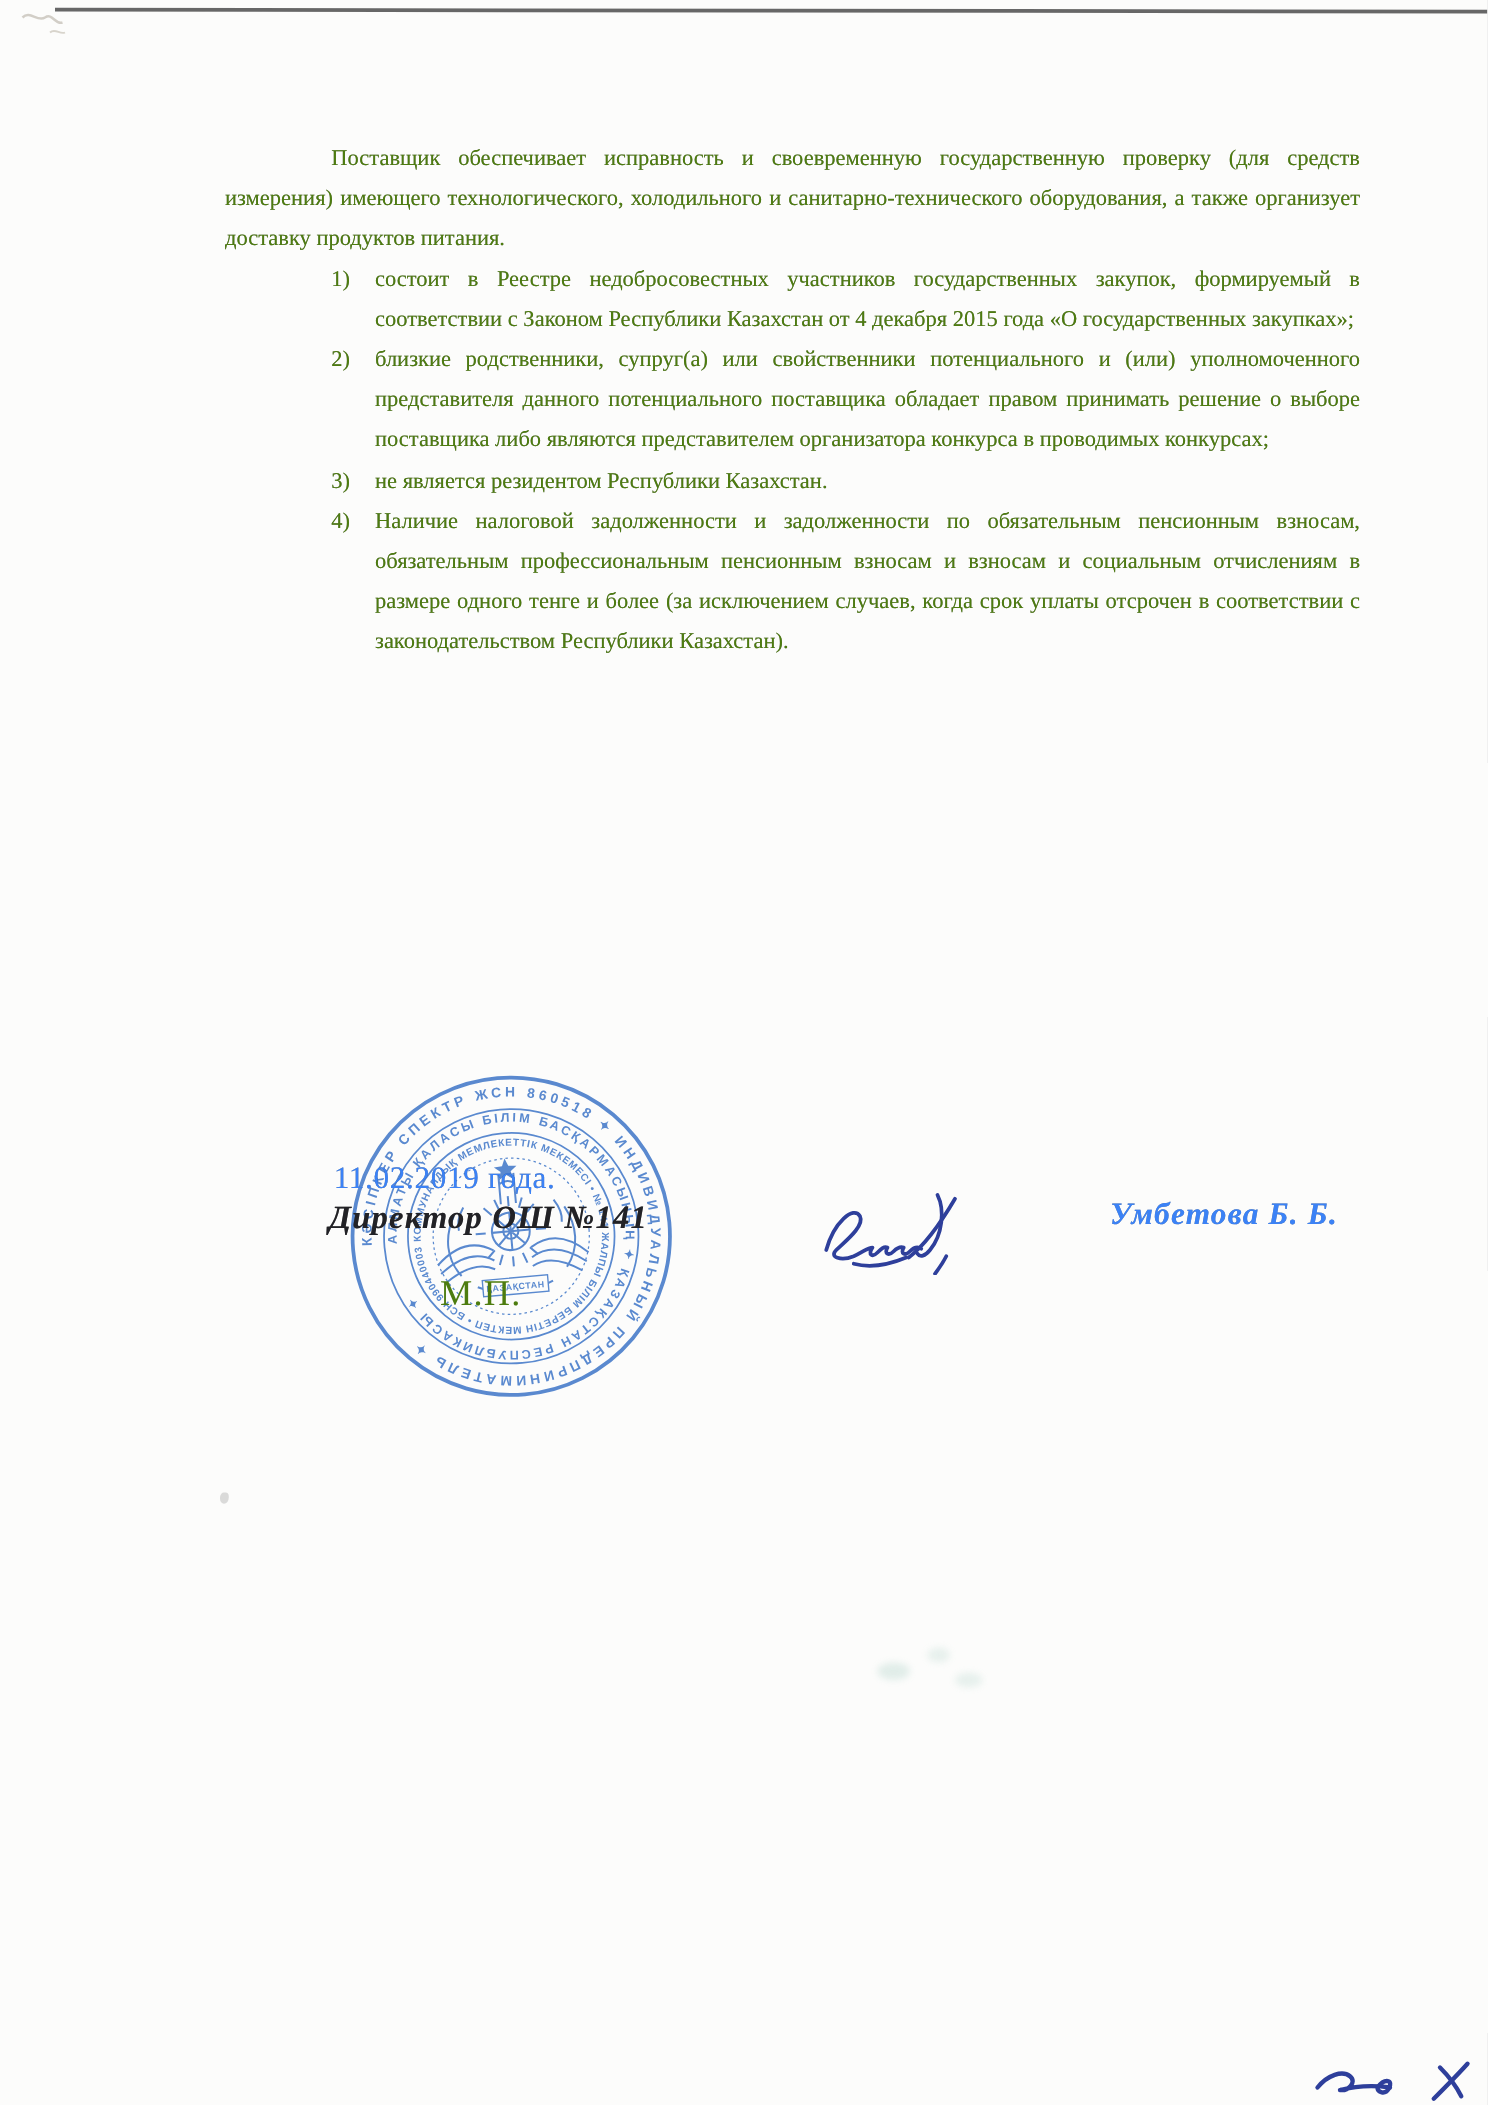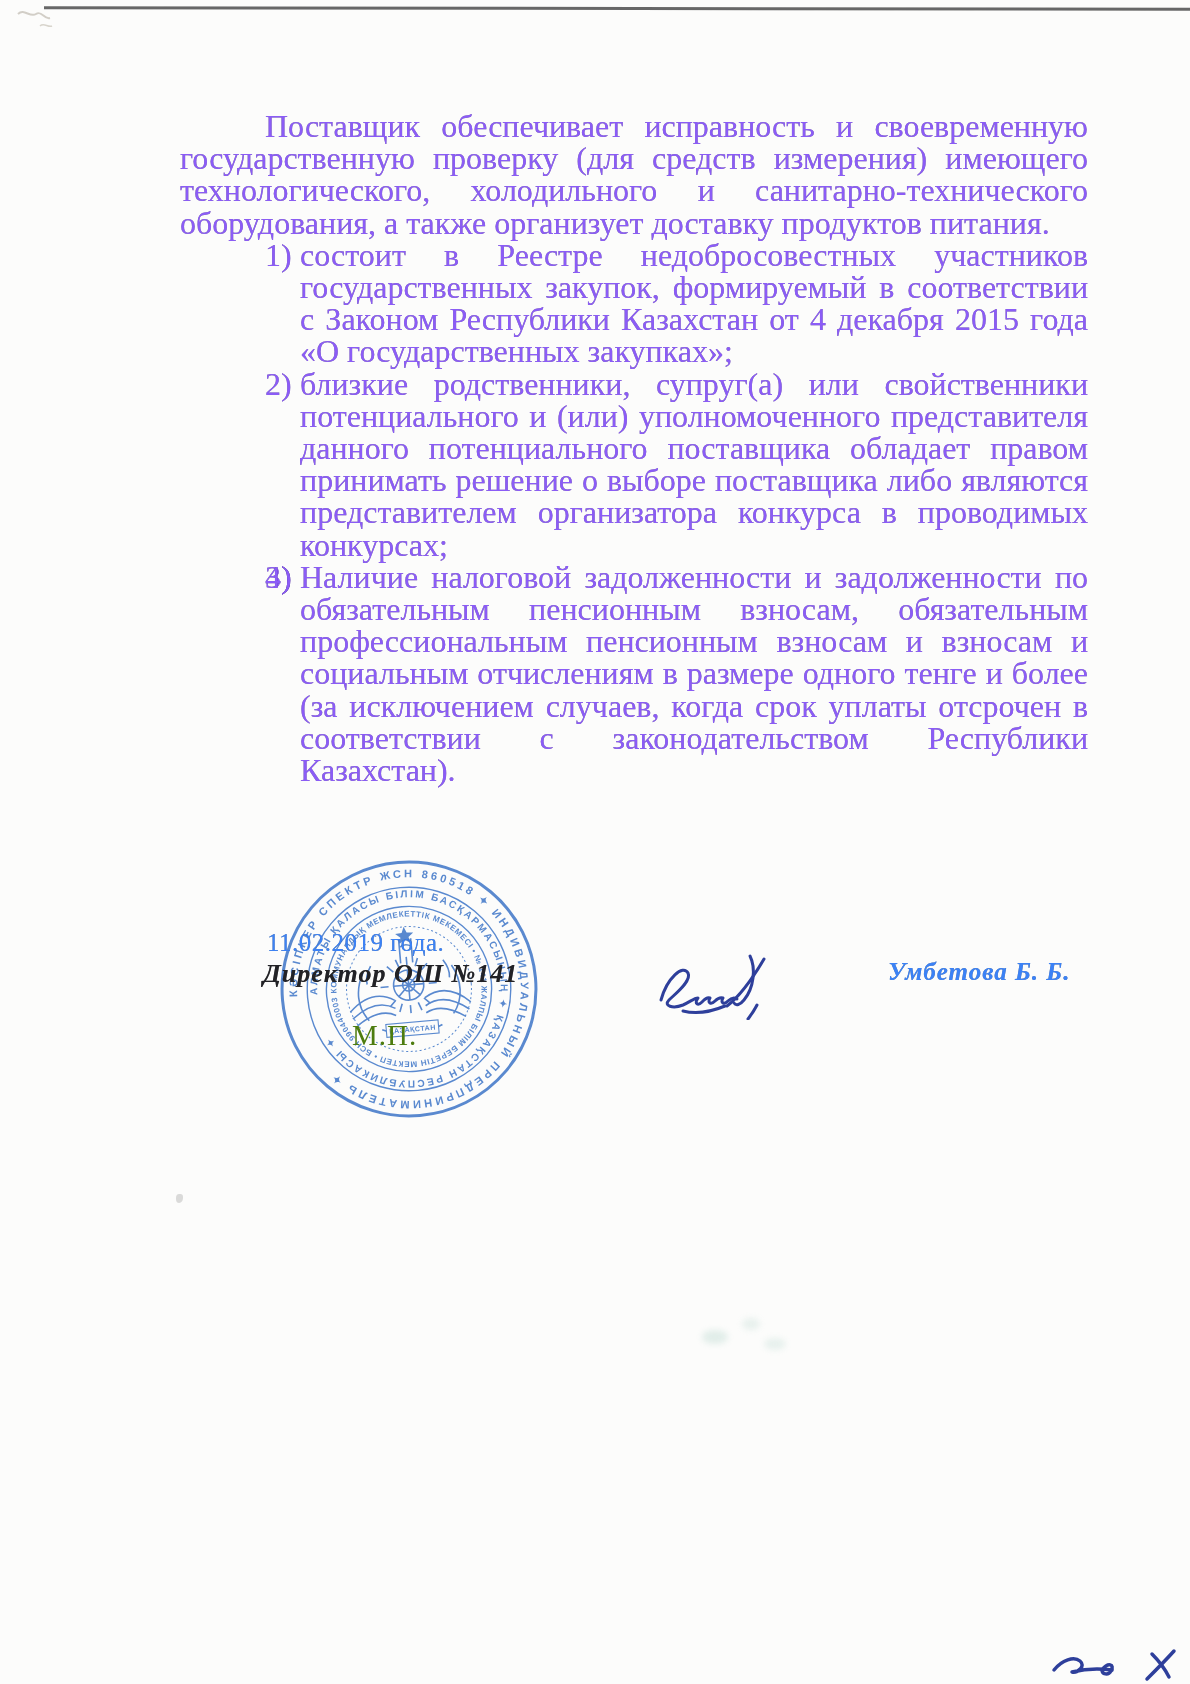--- a/index.html
+++ b/index.html
@@ -23,21 +23,21 @@
   }
   .green-smudge{position:absolute;left:672px;top:1312px;width:130px;height:50px;opacity:.55;}
   .green-smudge i{position:absolute;border-radius:50%;filter:blur(3px);display:block;}
   .green-smudge i.a{left:30px;top:18px;width:26px;height:14px;background:#8fc0b2;opacity:.45;}
   .green-smudge i.b{left:70px;top:6px;width:18px;height:12px;background:#9ec7bb;opacity:.4;}
   .green-smudge i.c{left:92px;top:26px;width:22px;height:12px;background:#8fc0b2;opacity:.35;}
 
   
   .body-text{
     position:absolute;left:180px;top:110px;width:908px;
-    font-size:32px;line-height:32.2px;color:#8b5cf6;
+    font-size:18px;line-height:32.2px;color:#4d7c0f;
     text-align:justify;
     text-shadow:0 0 .5px rgba(20,20,20,.5);
   }
   .para{margin:0;text-indent:85px;}
   .para.bold-italic{font-weight:bold;font-style:italic;}
   .list{margin:0;}
   .list-item{position:relative;padding-left:120px;text-align:justify;}
   .list-item .num{position:absolute;left:85px;top:0;}
 
   
@@ -101,20 +101,21 @@
       <div class="list-item">
         <span class="num">1)</span>
         <span class="item-text">состоит в Реестре недобросовестных участников государственных закупок, формируемый в соответствии с Законом Республики Казахстан от 4 декабря 2015 года «О государственных закупках»;</span>
       </div>
       <div class="list-item">
         <span class="num">2)</span>
         <span class="item-text">близкие родственники, супруг(а) или свойственники потенциального и (или) уполномоченного представителя данного потенциального поставщика обладает правом принимать решение о выборе поставщика либо являются представителем организатора конкурса в проводимых конкурсах;</span>
       </div>
       <div class="list-item">
         <span class="num">3)</span>
+        <span class="item-text">не является резидентом Республики Казахстан.</span>
       </div>
       <div class="list-item">
         <span class="num">4)</span>
         <span class="item-text">Наличие налоговой задолженности и задолженности по обязательным пенсионным взносам, обязательным профессиональным пенсионным взносам и взносам и социальным отчислениям в размере одного тенге и более (за исключением случаев, когда срок уплаты отсрочен в соответствии с законодательством Республики Казахстан).</span>
       </div>
     </div>
   </div>
 
   <div class="stamp-wrap">
     <svg viewBox="0 0 264 264">

